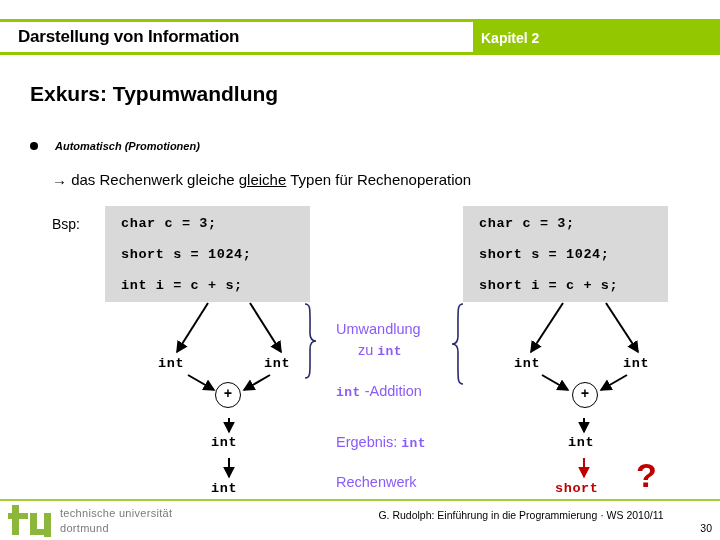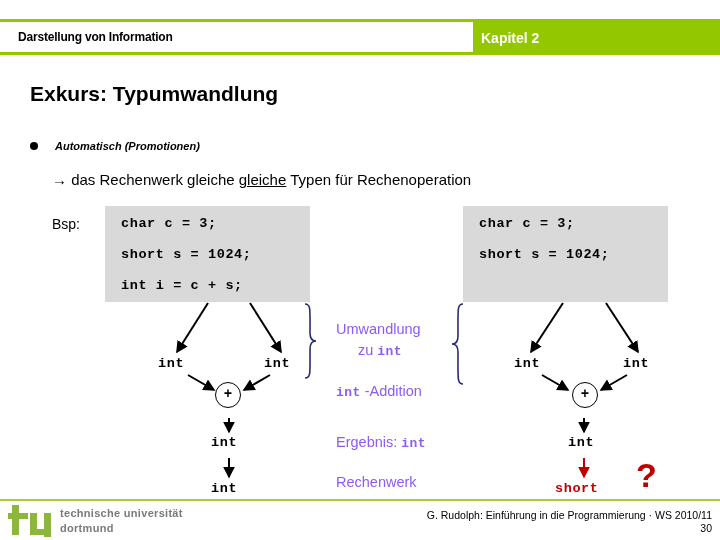--- a/index.html
+++ b/index.html
@@ -5,21 +5,21 @@
   html,body{margin:0;padding:0;}
   body{
     width:720px;height:540px;background:#ffffff;overflow:hidden;position:relative;
     font-family:"Liberation Sans",sans-serif;
   }
   
   .hdr{position:absolute;left:0;top:19px;width:720px;height:36px;background:#93c801;}
   .hdr-white{position:absolute;left:0;top:22px;width:473px;height:30px;background:#ffffff;}
   .hdr-title{
     position:absolute;left:18px;top:26px;width:440px;height:22px;
-    font-size:12px;font-weight:bold;color:#000000;letter-spacing:-0.2px;line-height:22px;
+    font-size:17px;font-weight:bold;color:#000000;letter-spacing:-0.2px;line-height:22px;
   }
   .hdr-chapter{
     position:absolute;left:481px;top:28px;width:200px;height:20px;
     font-size:14px;font-weight:bold;color:#ffffff;line-height:20px;
   }
   
   .sec-title{
     position:absolute;left:30px;top:82px;font-size:21px;font-weight:bold;color:#000;
   }
   .bullet-row{position:absolute;left:30px;top:135px;width:640px;height:22px;}
@@ -59,27 +59,27 @@
   }
   .qmark{
     position:absolute;font-size:34px;font-weight:bold;color:#c00000;
     font-family:"Liberation Sans",sans-serif;line-height:34px;
   }
   
   .anno{position:absolute;color:#8b5cf6;font-size:14.5px;white-space:nowrap;}
   .anno .mono{font-family:"Liberation Mono",monospace;font-size:13px;font-weight:bold;letter-spacing:0.4px;}
   
   .foot-line{position:absolute;left:0;top:499px;width:720px;height:2px;background:#a6ce39;}
-  .logo{position:absolute;left:8px;top:505px;width:200px;height:34px;font-weight:bold;}
+  .logo{position:absolute;left:8px;top:505px;width:200px;height:34px;}
   .logo-txt{
     position:absolute;left:52px;top:1px;font-size:11px;color:#7a7a7a;line-height:15px;
     letter-spacing:0.3px;
   }
   .foot-credit{
-    position:absolute;left:330px;top:508px;width:382px;text-align:right;
+    position:absolute;left:330px;top:508px;width:382px;text-align:center;
     font-size:10.5px;color:#000;line-height:14px;
   }
   .foot-page{
     position:absolute;left:330px;top:521px;width:382px;text-align:right;
     font-size:10.5px;color:#000;line-height:14px;
   }
   svg{display:block;overflow:visible;}
 </style>
 </head>
 <body>
@@ -103,20 +103,21 @@
 
 <div class="codebox" id="box-left">
   <div class="line l0">char c = 3;</div>
   <div class="line l1">short s = 1024;</div>
   <div class="line l2">int i = c + s;</div>
 </div>
 
 <div class="codebox" id="box-right">
   <div class="line l0">char c = 3;</div>
   <div class="line l1">short s = 1024;</div>
+  <div class="line l2">short i = c + s;</div>
 </div>
 
 <svg class="diag" style="left:130px;top:300px;" width="210" height="200" viewBox="0 0 210 200">
   <defs>
     <marker id="ahBlack" markerWidth="7" markerHeight="7" refX="5.2" refY="3" orient="auto">
       <path d="M0,0 L6,3 L0,6 z" fill="#000"></path>
     </marker>
   </defs>
 
   <line x1="78" y1="3" x2="47" y2="52" stroke="#000" stroke-width="2" marker-end="url(#ahBlack)"></line>

